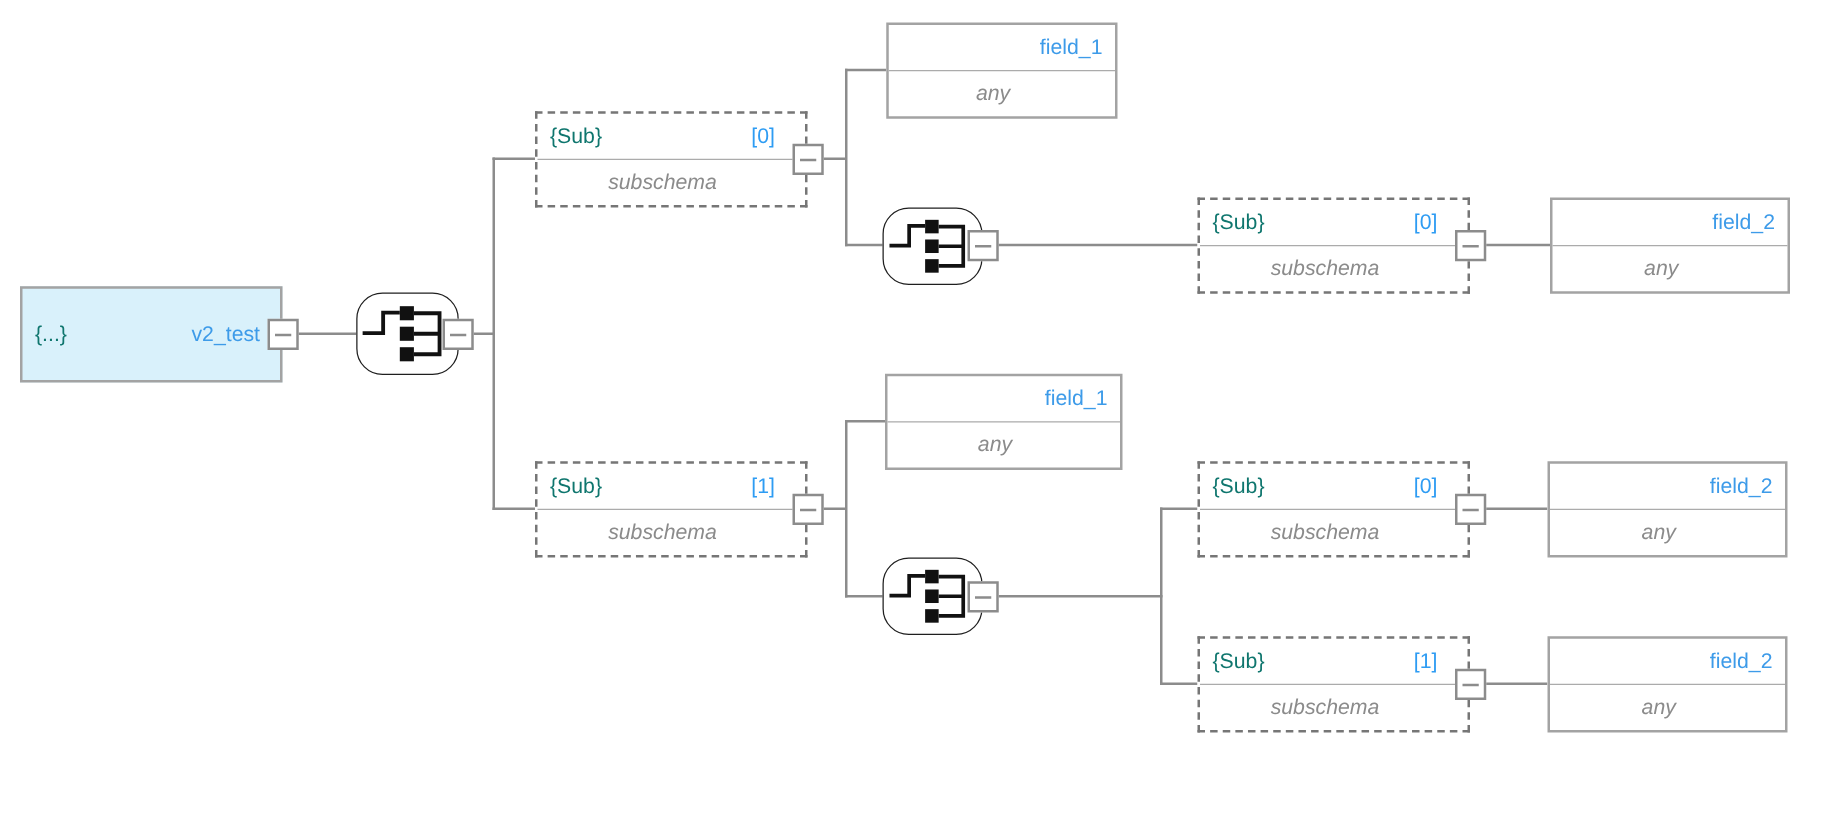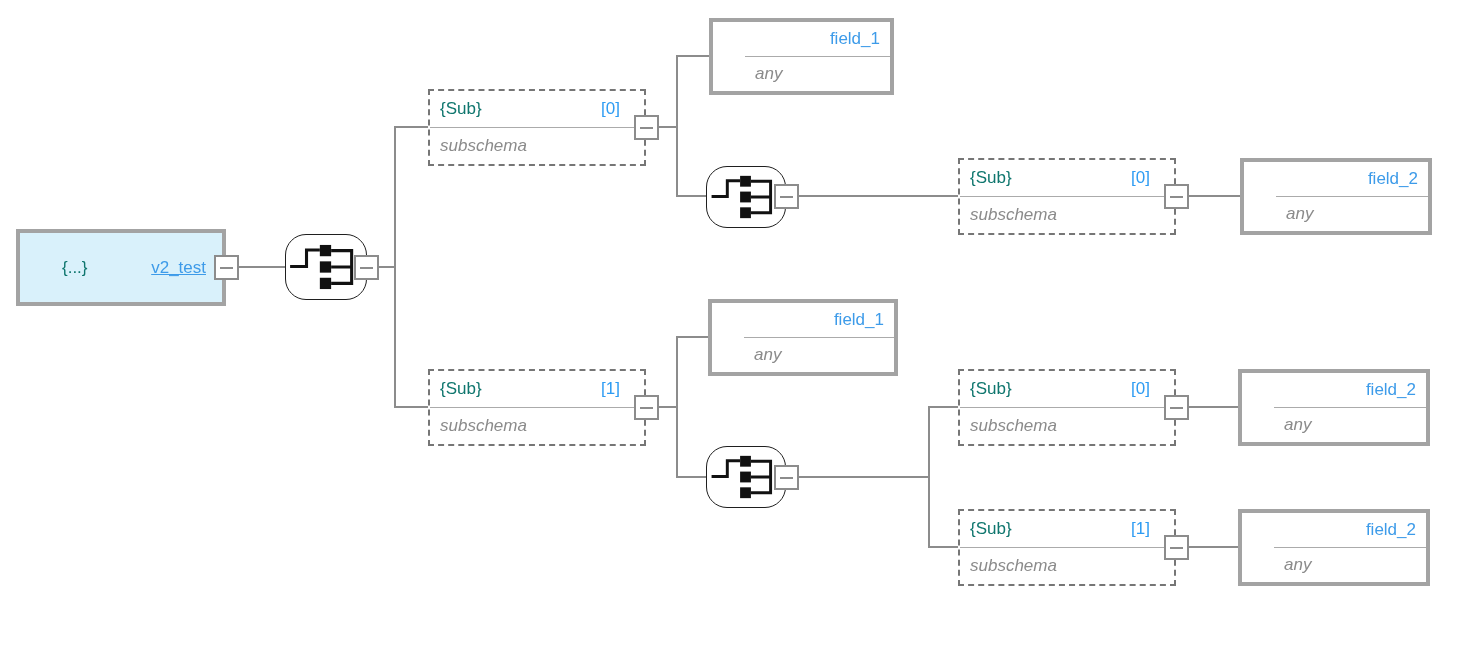--- a/index.html
+++ b/index.html
@@ -8,31 +8,31 @@
     font-family:"Liberation Sans","DejaVu Sans",sans-serif;
   }
   
   .line{position:absolute;background:#8c8c8c;z-index:1;}
   .h{height:2px;} .v{width:2px;}
   
   .node{
     position:absolute;box-sizing:border-box;background:#ffffff;z-index:2;
     display:flex;flex-direction:column;
   }
-  .node.solid{border:4px solid #a3a3a3;padding-left:32px;}
+  .node.solid{border:2px solid #a3a3a3;}
   .node.dashed{border:2px dashed #767676;}
   .node.root{background:#d9f1fb;}
   .row{flex:1;display:flex;align-items:center;justify-content:space-between;
        padding:0 10px;white-space:nowrap;}
-  .row.r2{border-top:1px solid #ababab;justify-content:flex-start;padding-right:24px;}
+  .row.r2{border-top:1px solid #ababab;justify-content:center;padding-right:24px;}
   .row.only-right{justify-content:flex-end;}
   .badge{color:#0f766e;font-size:17px;}
   .name{color:#3d9be9;font-size:17px;margin-left:auto;}
   .idx{color:#2e9cf3;font-size:17px;margin-left:auto;margin-right:14px;}
-  .root .name{margin-right:6px;text-decoration:underline;}
+  .root .name{margin-right:6px;}
   .typ{color:#8b8b8b;font-size:17px;font-style:italic;}
   
   .collapse-btn{
     position:absolute;width:25px;height:25px;box-sizing:border-box;z-index:4;
     background:#ffffff;border:2px solid #8c8c8c;display:flex;align-items:center;
     justify-content:center;cursor:pointer;
   }
   .minus{display:block;width:13px;height:2px;background:#8c8c8c;}
   
   .choice{

